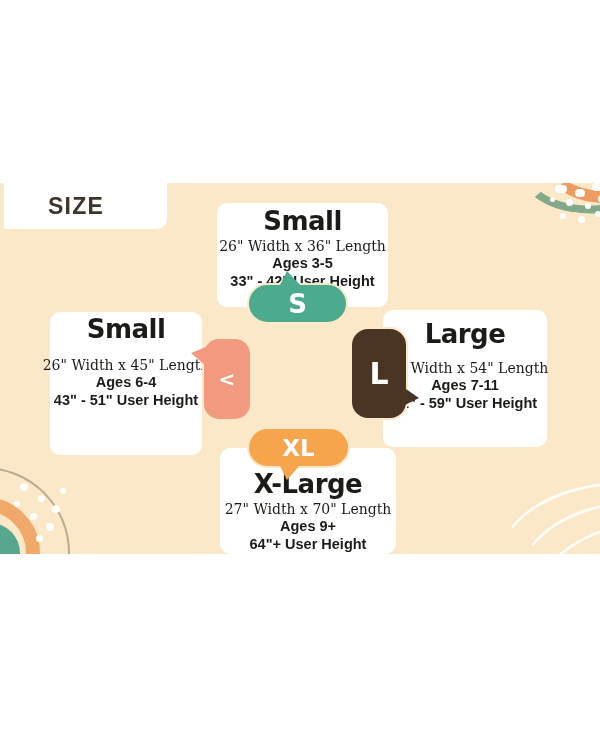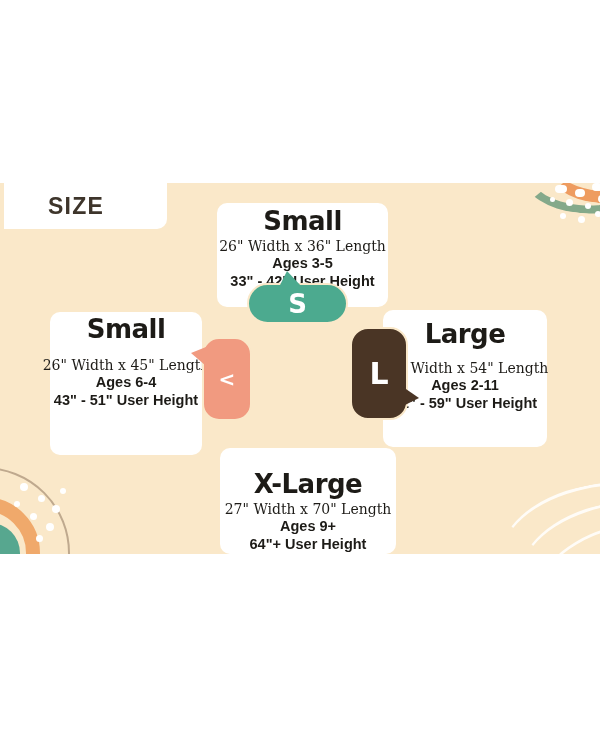--- a/index.html
+++ b/index.html
@@ -119,21 +119,21 @@
     <div class="card card-medium">
       <div class="size-name">Small</div>
       <div class="dims">26" Width x 45" Length</div>
       <div class="ages">Ages 6-4</div>
       <div class="uheight">43" - 51" User Height</div>
     </div>
 
     <div class="card card-large">
       <div class="size-name">Large</div>
       <div class="dims">26" Width x 54" Length</div>
-      <div class="ages">Ages 2-11</div>
+      <div class="ages">Ages 7-11</div>
       <div class="uheight">52" - 59" User Height</div>
     </div>
 
     <div class="card card-xlarge">
       <div class="size-name">X-Large</div>
       <div class="dims">27" Width x 70" Length</div>
       <div class="ages">Ages 9+</div>
       <div class="uheight">64"+ User Height</div>
     </div>
 
@@ -142,15 +142,19 @@
       <span class="bubble-label">S</span>
     </div>
     <div class="bubble bubble-m" style="color: rgb(241, 154, 128);">
       <span class="tail tail-left"></span>
       <span class="bubble-label">&lt;</span>
     </div>
     <div class="bubble bubble-l" style="color: rgb(74, 53, 37);">
       <span class="tail tail-right"></span>
       <span class="bubble-label">L</span>
     </div>
+    <div class="bubble bubble-xl" style="color: rgb(246, 165, 77);">
+      <span class="tail tail-down"></span>
+      <span class="bubble-label">XL</span>
+    </div>
 
   </div>
 </div>
 
 </body></html>

